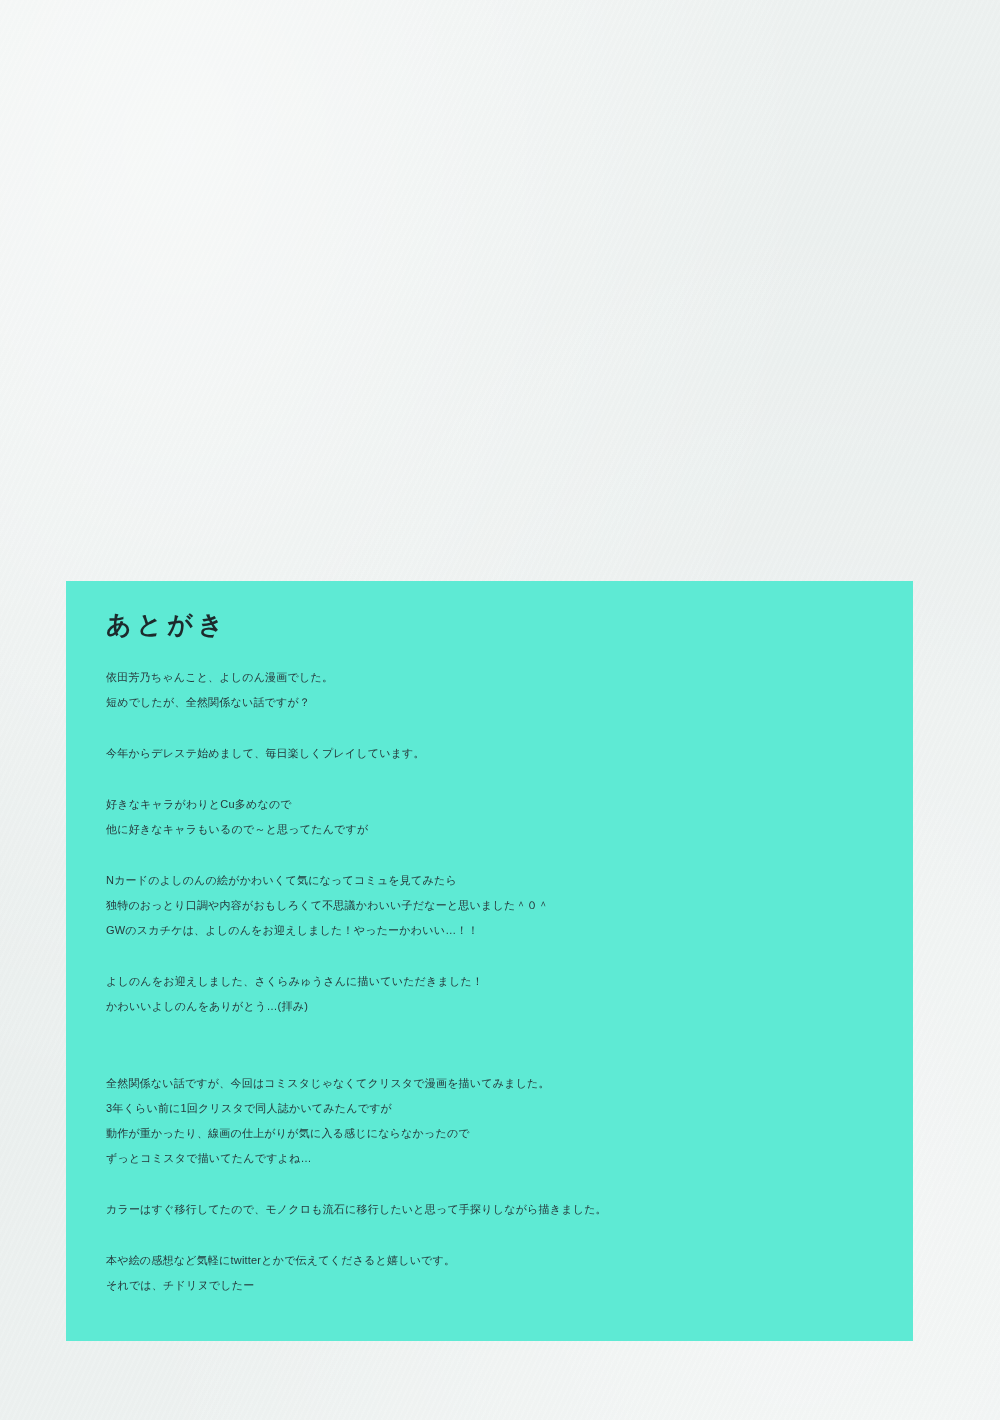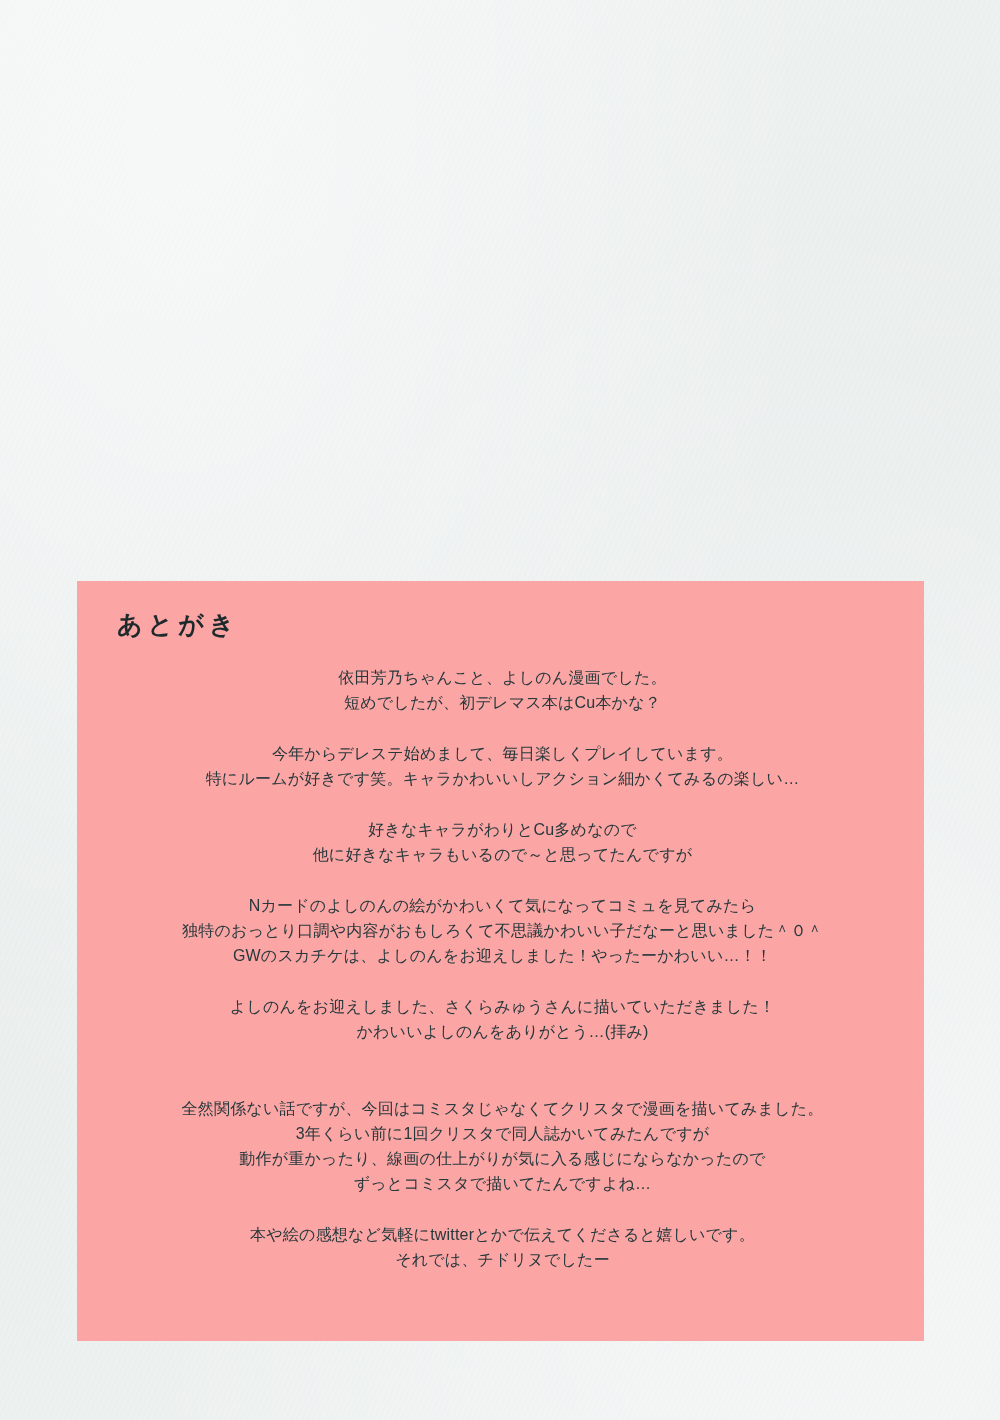--- a/index.html
+++ b/index.html
@@ -27,71 +27,69 @@
     content: "";
     position: absolute;
     inset: 0;
     background-image:
       repeating-linear-gradient(115deg, rgba(255,255,255,0.12) 0px, rgba(255,255,255,0.12) 2px, rgba(0,0,0,0.012) 2px, rgba(0,0,0,0.012) 5px);
     opacity: 0.5;
   }
 
   .afterword-panel {
     position: absolute;
-    left: 77px;
+    left: 66px;
     top: 581px;
     width: 847px;
     height: 760px;
-    background: #fca5a5;
+    background: #5eead4;
     box-sizing: border-box;
     padding: 28px 36px 20px 36px;
   }
 
   .afterword-title {
     font-size: 25px;
     font-weight: bold;
     letter-spacing: 5px;
     color: #1d2a2c;
     margin: 0 0 26px 4px;
     line-height: 1.2;
   }
 
   .para {
     margin: 0 0 26px 4px;
   }
   .para:last-child {
     margin-bottom: 0;
   }
   .line {
-    font-size: 16px;
+    font-size: 11px;
     line-height: 25px;
     color: #26383b;
     white-space: pre;
     letter-spacing: 0.2px;
-    text-align: center;
   }
   .gap-large {
     height: 26px;
   }
 </style>
 </head>
 <body>
 
 <div class="page-bg"></div>
 
 <section class="afterword-panel">
   <h1 class="afterword-title">あとがき</h1>
   <div class="body-text">
       <div class="para">
         <div class="line">依田芳乃ちゃんこと、よしのん漫画でした。</div>
-        <div class="line">短めでしたが、初デレマス本はCu本かな？</div>
+        <div class="line">短めでしたが、全然関係ない話ですが？</div>
       </div>
       <div class="para">
         <div class="line">今年からデレステ始めまして、毎日楽しくプレイしています。</div>
-        <div class="line">特にルームが好きです笑。キャラかわいいしアクション細かくてみるの楽しい…</div>
       </div>
       <div class="para">
         <div class="line">好きなキャラがわりとCu多めなので</div>
         <div class="line">他に好きなキャラもいるので～と思ってたんですが</div>
       </div>
       <div class="para">
         <div class="line">Nカードのよしのんの絵がかわいくて気になってコミュを見てみたら</div>
         <div class="line">独特のおっとり口調や内容がおもしろくて不思議かわいい子だなーと思いました＾０＾</div>
         <div class="line">GWのスカチケは、よしのんをお迎えしました！やったーかわいい…！！</div>
       </div>
@@ -100,19 +98,20 @@
         <div class="line">かわいいよしのんをありがとう…(拝み)</div>
       </div>
       <div class="gap-large"></div>
       <div class="para">
         <div class="line">全然関係ない話ですが、今回はコミスタじゃなくてクリスタで漫画を描いてみました。</div>
         <div class="line">3年くらい前に1回クリスタで同人誌かいてみたんですが</div>
         <div class="line">動作が重かったり、線画の仕上がりが気に入る感じにならなかったので</div>
         <div class="line">ずっとコミスタで描いてたんですよね…</div>
       </div>
       <div class="para">
+        <div class="line">カラーはすぐ移行してたので、モノクロも流石に移行したいと思って手探りしながら描きました。</div>
       </div>
       <div class="para">
         <div class="line">本や絵の感想など気軽にtwitterとかで伝えてくださると嬉しいです。</div>
         <div class="line">それでは、チドリヌでしたー</div>
       </div>
     </div>
 </section>
 
 </body></html>

